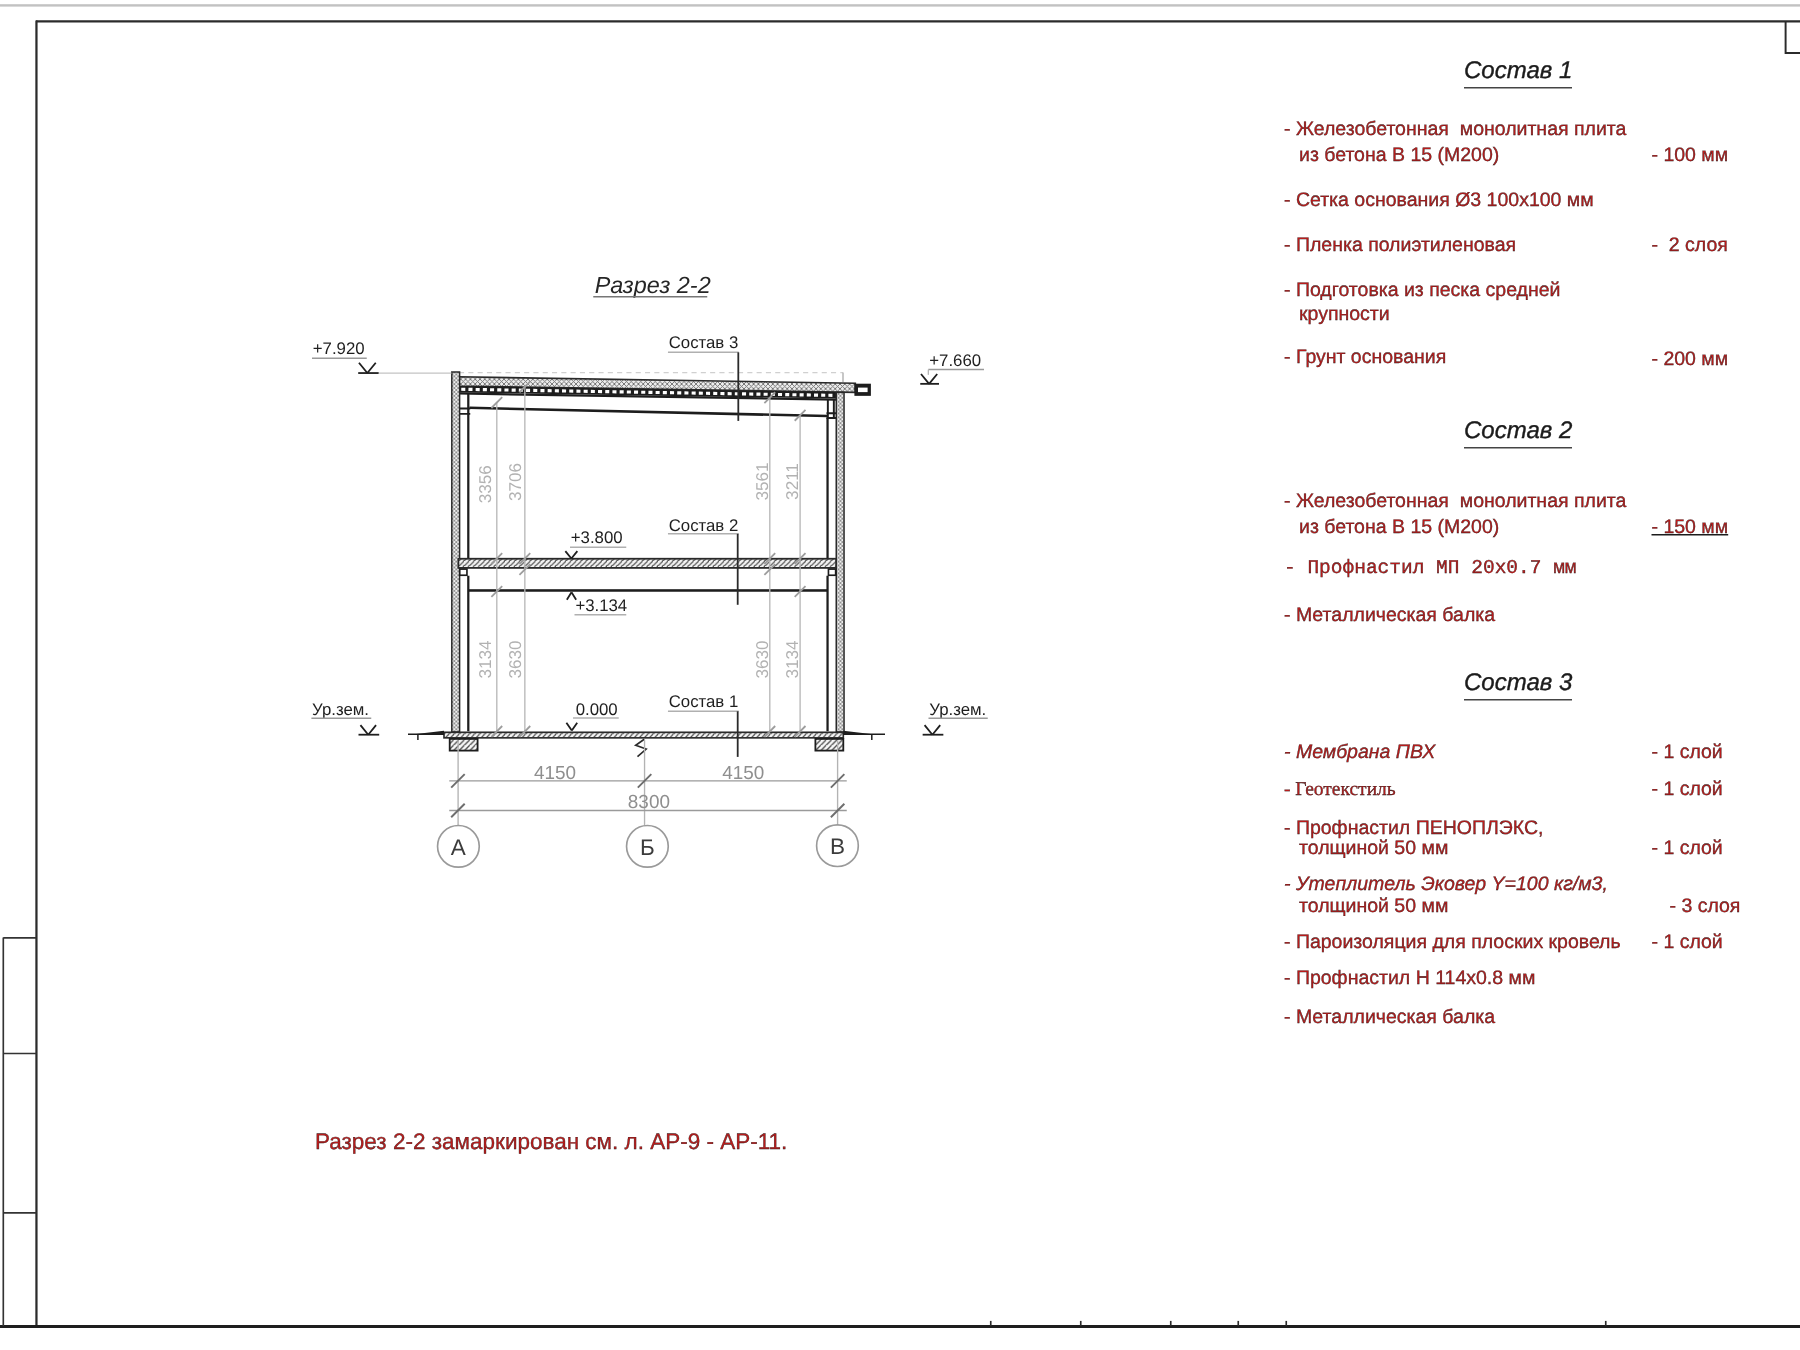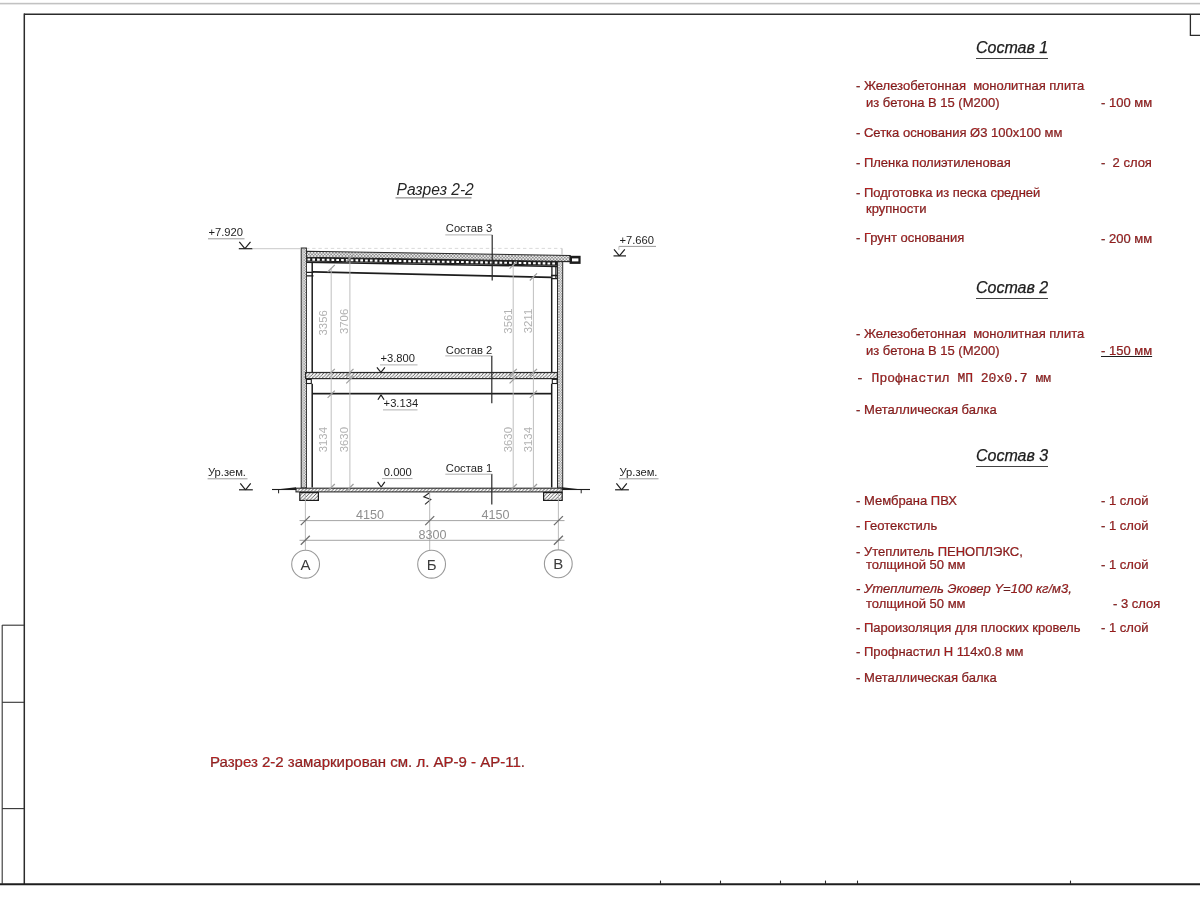--- a/index.html
+++ b/index.html
@@ -257,27 +257,27 @@
 <div class="t" style="left:866px;top:344px;">из бетона В 15 (М200)</div>
 
 <div class="t" style="left:1101px;top:344px;text-decoration:underline;">- 150 мм</div>
 
 <div class="t" style="left:856px;top:372px;font-family:Liberation Mono, monospace;">- Профнастил МП 20х0.7 мм</div>
 
 <div class="t" style="left:856px;top:403px;">- Металлическая балка</div>
 
 <div class="hdr" style="left:976px;top:447px;">Состав 3</div>
 
-<div class="t" style="left:856px;top:494px;">- Мембрана ПВХ</div>
+<div class="t" style="left:856px;top:494px;font-style:italic;">- Мембрана ПВХ</div>
 <div class="t" style="left:1101px;top:494px;">- 1 слой</div>
 
-<div class="t" style="left:856px;top:519px;">- Геотекстиль</div>
+<div class="t" style="left:856px;top:519px;font-family:Liberation Serif, serif;">- Геотекстиль</div>
 <div class="t" style="left:1101px;top:519px;">- 1 слой</div>
 
-<div class="t" style="left:856px;top:545px;">- Утеплитель ПЕНОПЛЭКС,</div>
+<div class="t" style="left:856px;top:545px;">- Профнастил ПЕНОПЛЭКС,</div>
 <div class="t" style="left:866px;top:558px;">толщиной 50 мм</div>
 <div class="t" style="left:1101px;top:558px;">- 1 слой</div>
 
 <div class="t" style="left:856px;top:582px;font-style:italic;">- Утеплитель Эковер Y=100 кг/м3,</div>
 <div class="t" style="left:866px;top:597px;">толщиной 50 мм</div>
 <div class="t" style="left:1101px;top:597px;margin-left:12px;">- 3 слоя</div>
 
 <div class="t" style="left:856px;top:621px;">- Пароизоляция для плоских кровель</div>
 <div class="t" style="left:1101px;top:621px;">- 1 слой</div>
 

